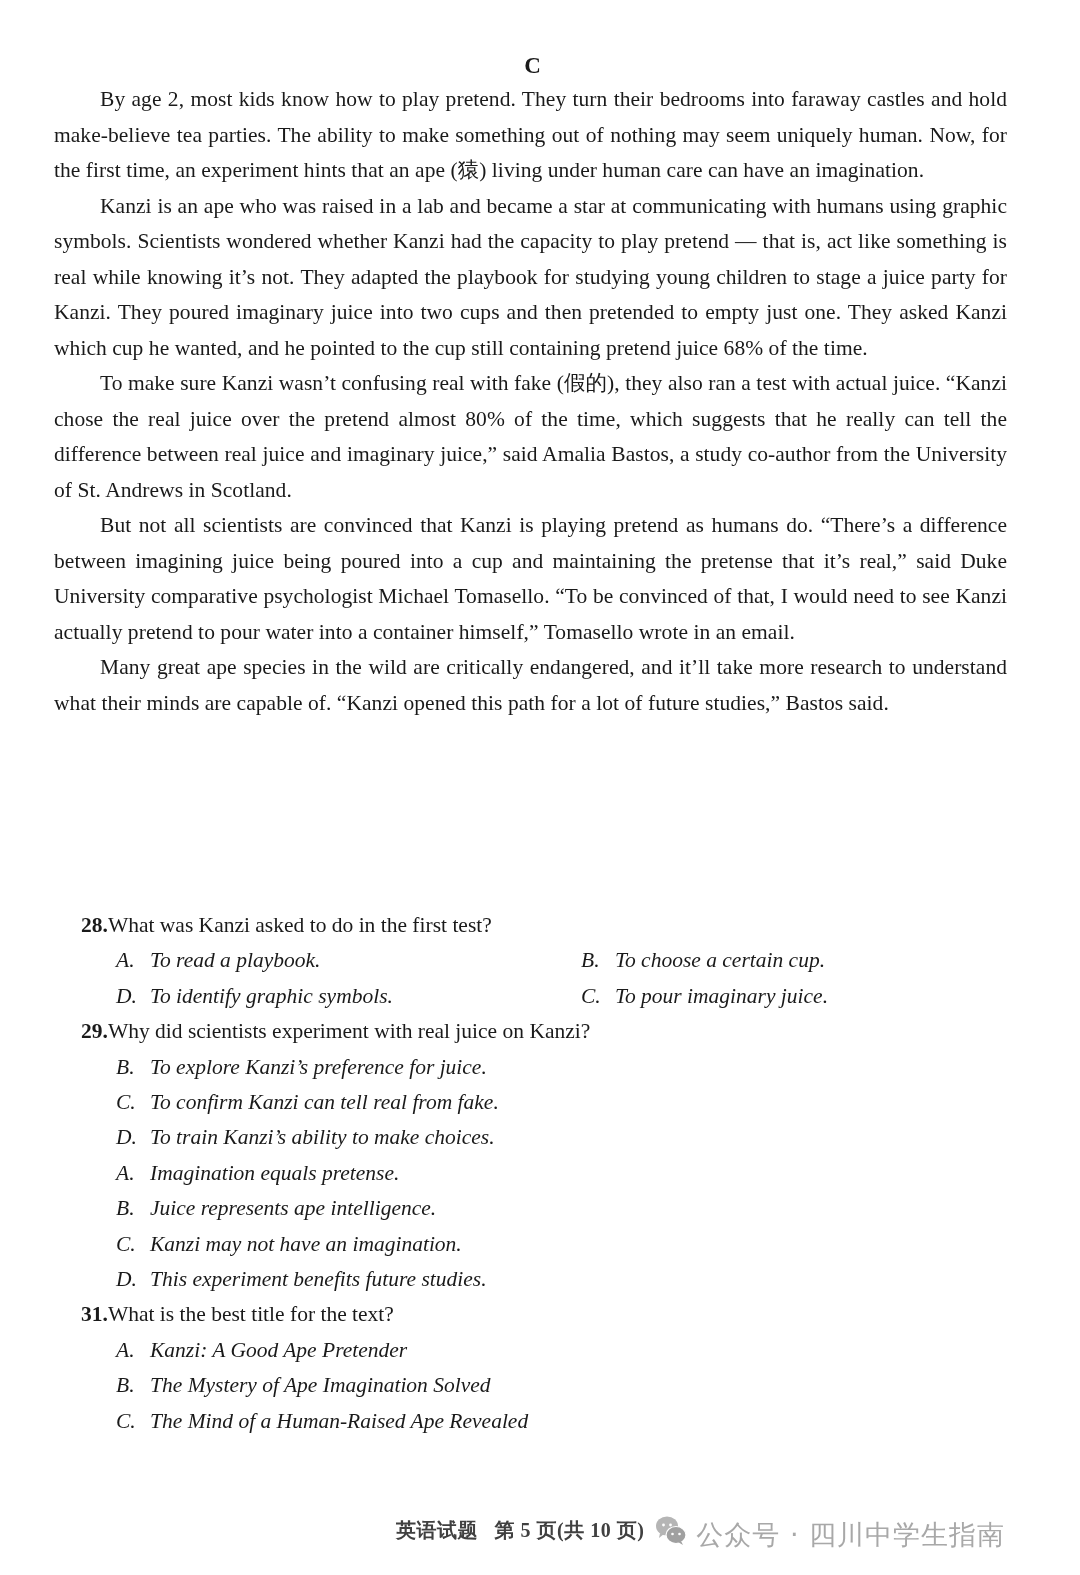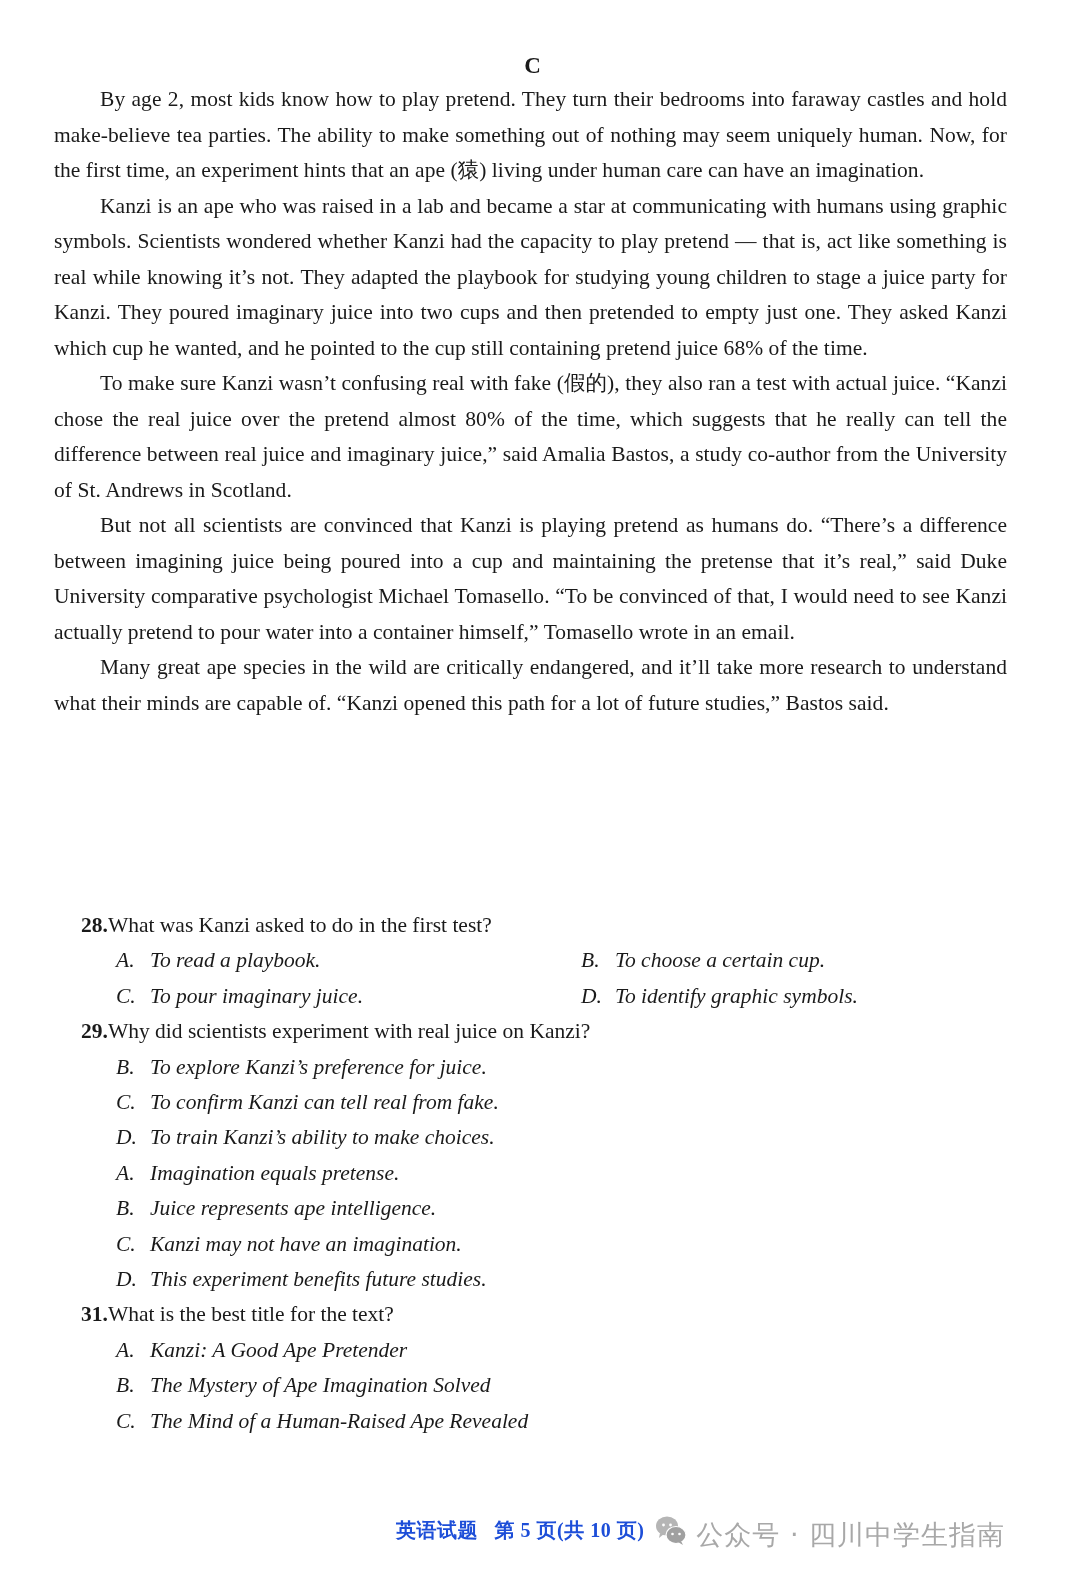--- a/index.html
+++ b/index.html
@@ -11,21 +11,21 @@
     .para { font-size: 21.5px; line-height: 35.5px; text-align: justify; text-align-last: left; text-indent: 46px; letter-spacing: 0.05px; }
     .questions { position: absolute; left: 53px; width: 960px; top: 908px; margin-left: 28px; }
     .q { font-size: 21.5px; }
     .q-stem { line-height: 35.4px; }
     .q-num { font-weight: bold; }
     .opts { padding-left: 35px; font-style: italic; }
     .opt { line-height: 35.4px; display: block; }
     .opts.two-col { display: grid; grid-template-columns: 465px 460px; }
     .opt-letter { display: inline-block; width: 34px; }
     .footer { position: absolute; top: 1510px; left: 396px; height: 40px; display: flex; align-items: center; }
-    .footer-text { font-size: 20px; font-weight: bold; color: #1d4ed8; letter-spacing: 0.5px; white-space: pre; }
+    .footer-text { font-size: 20px; font-weight: bold; color: #404040; letter-spacing: 0.5px; white-space: pre; }
     .watermark { display: flex; align-items: center; margin-left: 10px; }
     .wm-icon { width: 34px; height: 34px; margin-right: 8px; }
     .wm-text { font-family: "DejaVu Sans", sans-serif; font-size: 27px; color: #a8a8a8; letter-spacing: 1px; white-space: pre; margin-top: 10px; }
   </style>
 </head>
 <body>
 
 <div class="page">
 
   <div class="section-letter">C</div>
@@ -40,22 +40,22 @@
 
   <div class="questions">
 
     <div class="q">
       <div class="q-stem">
         <span class="q-num">28.</span><span>What was Kanzi asked to do in the first test?</span>
       </div>
       <div class="opts two-col">
         <span class="opt"><span class="opt-letter">A.</span><span>To read a playbook.</span></span>
         <span class="opt"><span class="opt-letter">B.</span><span>To choose a certain cup.</span></span>
+        <span class="opt"><span class="opt-letter">D.</span><span>To identify graphic symbols.</span></span>
         <span class="opt"><span class="opt-letter">C.</span><span>To pour imaginary juice.</span></span>
-        <span class="opt"><span class="opt-letter">D.</span><span>To identify graphic symbols.</span></span>
       </div>
     </div>
 
     <div class="q">
       <div class="q-stem">
         <span class="q-num">29.</span><span>Why did scientists experiment with real juice on Kanzi?</span>
       </div>
       <div class="opts">
         <span class="opt"><span class="opt-letter">B.</span><span>To explore Kanzi’s preference for juice.</span></span>
         <span class="opt"><span class="opt-letter">C.</span><span>To confirm Kanzi can tell real from fake.</span></span>

